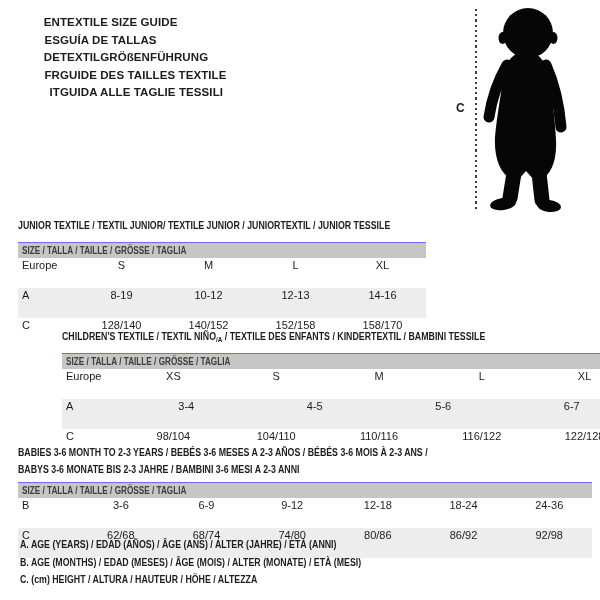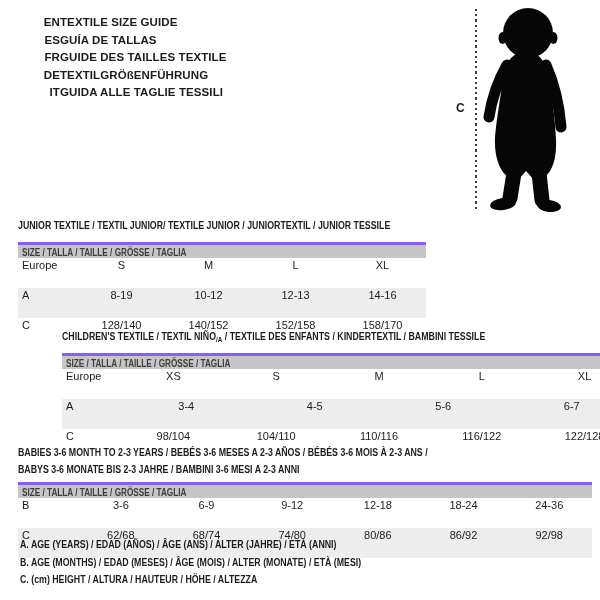--- a/index.html
+++ b/index.html
@@ -20,21 +20,21 @@
   .fig{left:452px;top:5px;width:130px;height:214px;}
   .fig-label{position:absolute;left:4px;top:96px;font-weight:700;font-size:12px;}
   .dotline{position:absolute;left:23px;top:4px;width:2px;height:203px;
     background-image:repeating-linear-gradient(to bottom,#3c3c3c 0 2.2px,transparent 2.2px 5.2px);}
   .fig svg{position:absolute;left:28px;top:0;}
 
   
   .size-table{left:18px;}
   .tbl-title{font-size:11px;font-weight:700;line-height:17px;}
   .bar{height:16px;line-height:15px;background:#c6c6c6;padding-left:4px;
-    font-size:10.5px;font-weight:700;color:#3d3d3c;border-top:3px solid #8b5cf6;box-sizing:border-box;}
+    font-size:10.5px;font-weight:700;color:#3d3d3c;border-top:1px solid #8b5cf6;box-sizing:border-box;}
   .bar .cond{transform:scaleX(0.78);}
   .trow{display:flex;height:30px;line-height:15.4px;font-size:11px;}
   .trow.alt{background:#ededed;}
   .tlabel{width:60px;padding-left:4px;box-sizing:border-box;}
   .tcell{flex:1;text-align:center;}
   .t1{top:217px;width:408px;} .t1 .bar{margin-top:8px;}
   .t2{top:328px;width:574px;margin-left:44px;} .t2 .bar{margin-top:5px;}
   .t3{top:424px;width:574px;margin-top:20px;} .t3 .bar{margin-top:4px;}
   .sub{font-size:8px;vertical-align:-2px;}
 
@@ -48,26 +48,26 @@
 <div class="abs langs">
   <div class="lang-row">
     <span class="lang-code">EN</span>
     <span class="lang-label">TEXTILE SIZE GUIDE</span>
   </div>
   <div class="lang-row">
     <span class="lang-code">ES</span>
     <span class="lang-label">GUÍA DE TALLAS</span>
   </div>
   <div class="lang-row">
+    <span class="lang-code">DE</span>
+    <span class="lang-label">TEXTILGRÖßENFÜHRUNG</span>
+  </div>
+  <div class="lang-row">
     <span class="lang-code">FR</span>
     <span class="lang-label">GUIDE DES TAILLES TEXTILE</span>
-  </div>
-  <div class="lang-row">
-    <span class="lang-code">DE</span>
-    <span class="lang-label">TEXTILGRÖßENFÜHRUNG</span>
   </div>
   <div class="lang-row">
     <span class="lang-code">IT</span>
     <span class="lang-label">GUIDA ALLE TAGLIE TESSILI</span>
   </div>
 </div>
 
 <div class="abs fig">
   <span class="fig-label">C</span>
   <div class="dotline"></div>

